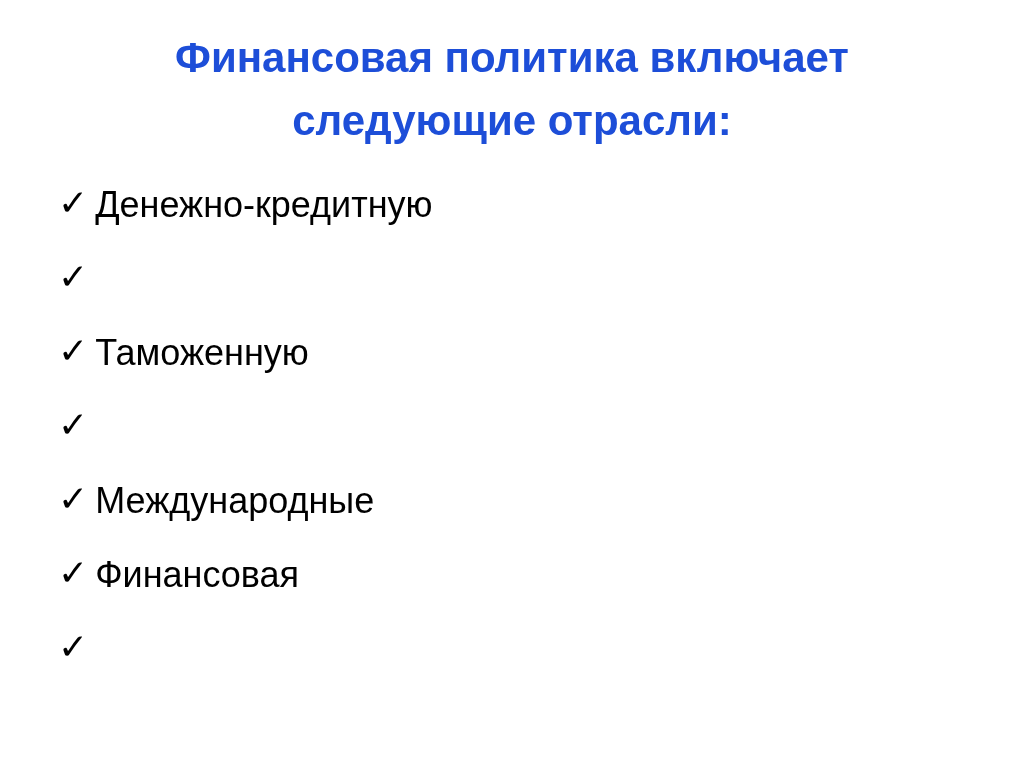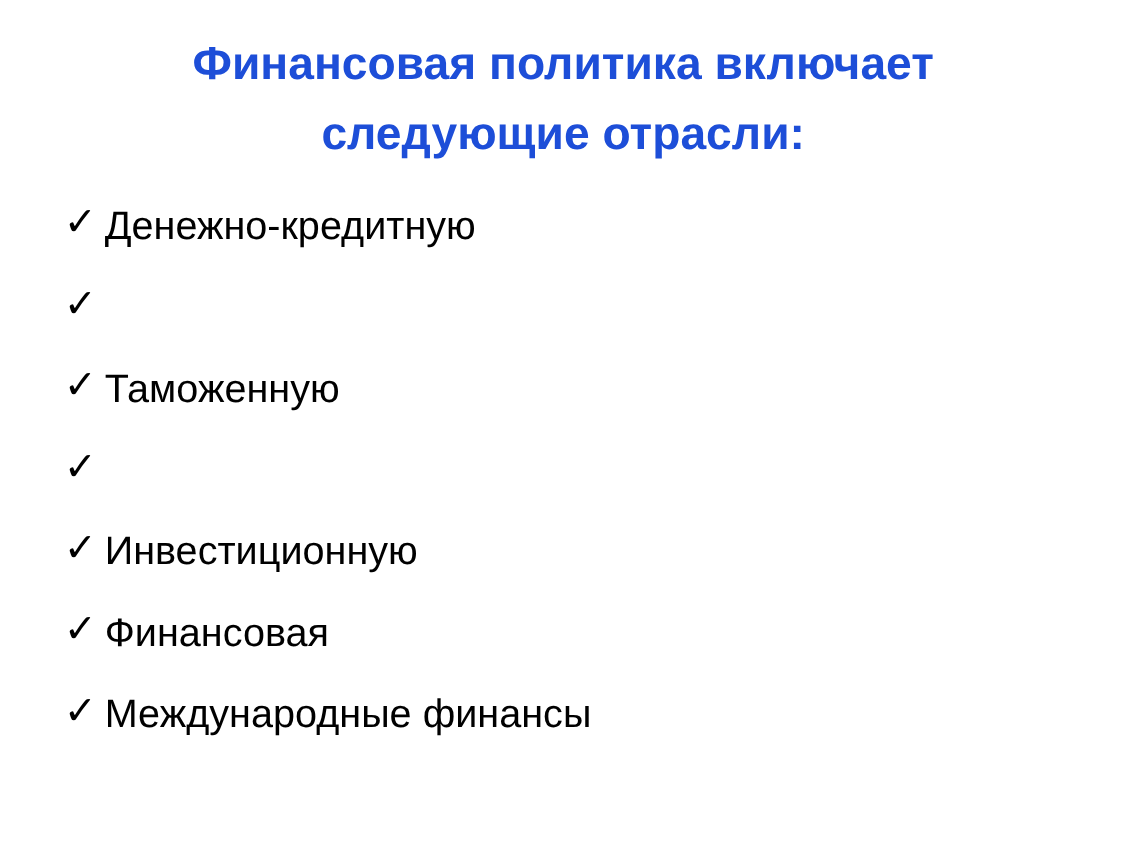--- a/index.html
+++ b/index.html
@@ -67,24 +67,23 @@
     </li>
     <li>
       <span class="check">✓</span>
       <span class="item-text">Таможенную</span>
     </li>
     <li>
       <span class="check">✓</span>
     </li>
     <li>
       <span class="check">✓</span>
-      <span class="item-text">Инвестиционную</span>
+      <span class="item-text">Международные</span>
     </li>
     <li>
       <span class="check">✓</span>
       <span class="item-text">Финансовая</span>
     </li>
     <li>
       <span class="check">✓</span>
-      <span class="item-text">Международные финансы</span>
     </li>
   </ul>
 </div>
 
 </body></html>

